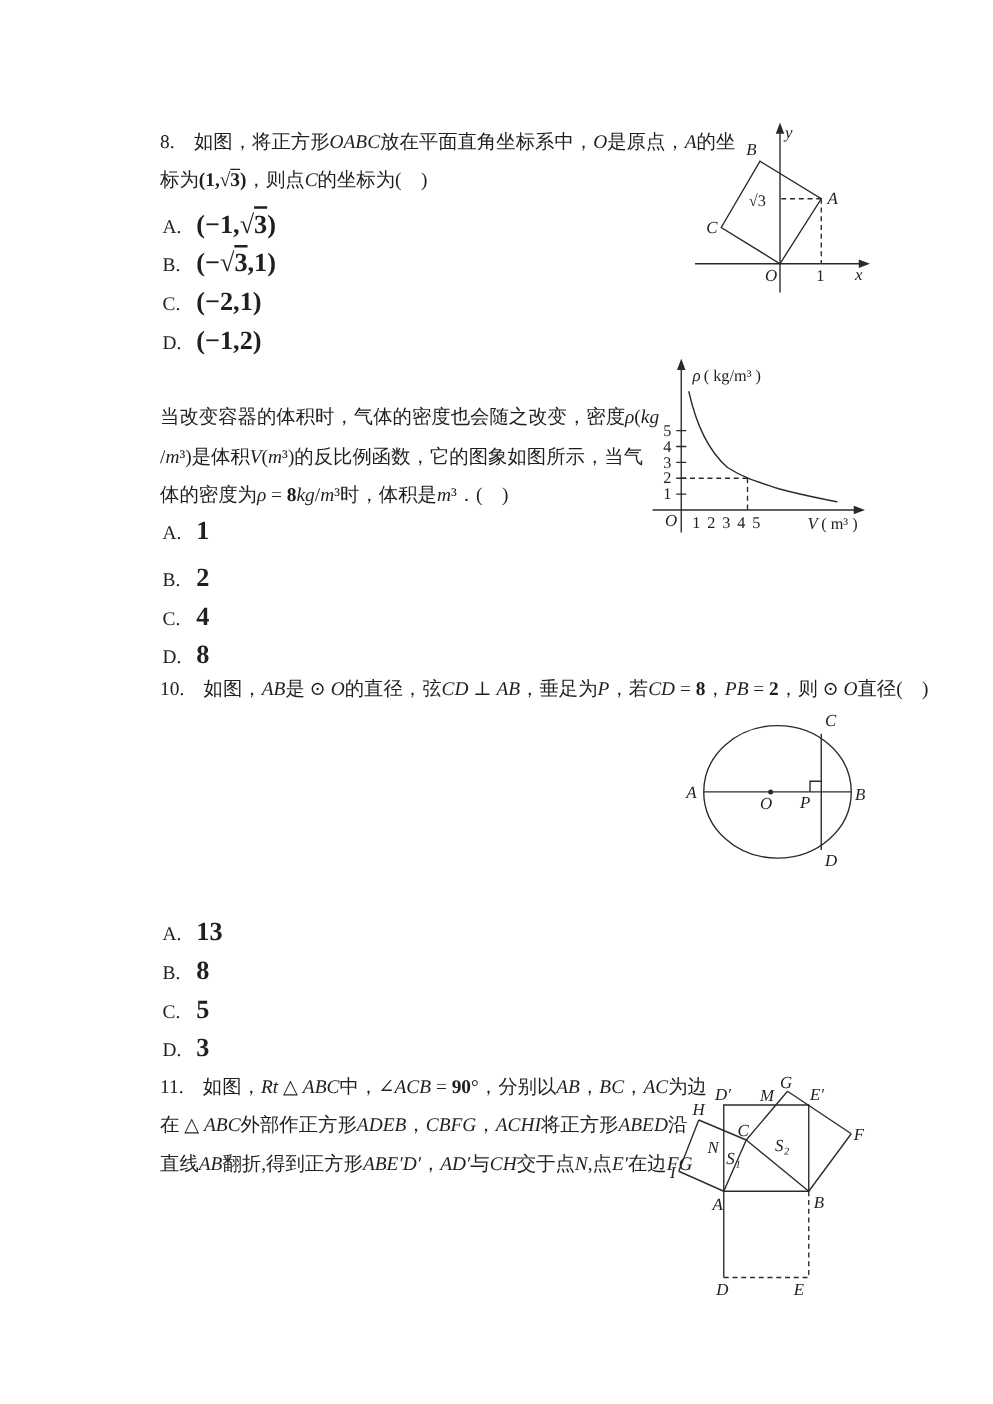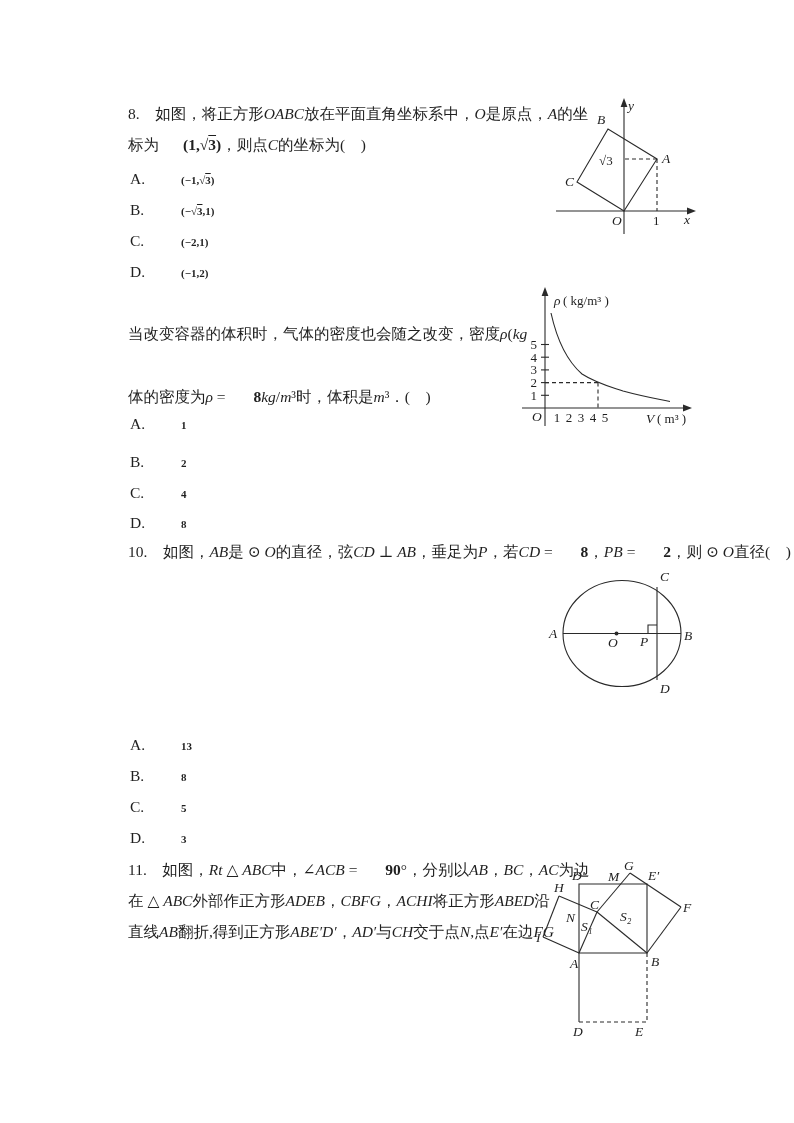--- a/index.html
+++ b/index.html
@@ -1,24 +1,24 @@
 <!DOCTYPE html>
 <html><head>
 <meta charset="utf-8">
 <style>
   html,body{margin:0;padding:0;background:#fff;}
   .page{position:relative;width:794px;height:1123px;background:#ffffff;overflow:hidden;
         font-family:"Liberation Serif","DejaVu Serif",serif;color:#1f1f1f;}
   .tl{position:absolute;left:128px;font-size:15.5px;line-height:20px;white-space:nowrap;}
   .tl i, .opt i{font-style:italic;}
-  .tl b, .opt b{font-weight:700;padding-left:24px;}
+  .tl b, .opt b{font-weight:700;}
   .rad{text-decoration:overline;}
   .opt{position:absolute;left:130px;font-size:15.5px;line-height:20px;white-space:nowrap;}
   .ok{display:inline-block;width:27px;}
-  .ov{font-size:11px;}
+  .ov{font-size:21px;}
   svg.fig{position:absolute;}
   .ln{stroke:#2a2a2a;stroke-width:1.1;fill:none;}
   .dsh{stroke-dasharray:4,3;}
   .ar{fill:#2a2a2a;stroke:none;}
   .fl{font-family:"Liberation Serif","DejaVu Serif",serif;font-style:italic;
       font-size:13.5px;fill:#1f1f1f;}
   .ft{font-family:"Liberation Serif","DejaVu Serif",serif;font-style:normal;
       font-size:13px;fill:#1f1f1f;}
 </style>
 </head>
@@ -49,20 +49,21 @@
     <text class="fl" x="132" y="129">x</text>
     <text class="fl" x="60" y="130">O</text>
     <text class="ft" x="101" y="130">1</text>
     <text class="ft" x="47" y="70">√3</text>
     <text class="fl" x="110" y="68">A</text>
     <text class="fl" x="45" y="29">B</text>
     <text class="fl" x="13" y="91">C</text>
   </svg>
 
   <div class="tl" style="top:324px">当改变容器的体积时，气体的密度也会随之改变，密度<i>ρ</i>(<i>kg</i></div>
+  <div class="tl" style="top:355.5px">/<i>m</i>³)是体积<i>V</i>(<i>m</i>³)的反比例函数，它的图象如图所示，当气</div>
   <div class="tl" style="top:386.5px">体的密度为<i>ρ</i> = <b>8</b><i>kg</i>/<i>m</i>³时，体积是<i>m</i>³．(　)</div>
   <div class="opt" style="top:414px"><span class="ok">A.</span><span class="ov"><b>1</b></span></div>
   <div class="opt" style="top:452px"><span class="ok">B.</span><span class="ov"><b>2</b></span></div>
   <div class="opt" style="top:483px"><span class="ok">C.</span><span class="ov"><b>4</b></span></div>
   <div class="opt" style="top:513px"><span class="ok">D.</span><span class="ov"><b>8</b></span></div>
 
   <svg class="fig" style="left:520px;top:285px" width="182" height="147" viewBox="0 0 182 147">
     <g>
       <line class="ln" x1="25" y1="8" x2="25" y2="141"></line>
       <polygon class="ar" points="25,2 21.6,11 28.4,11"></polygon>

